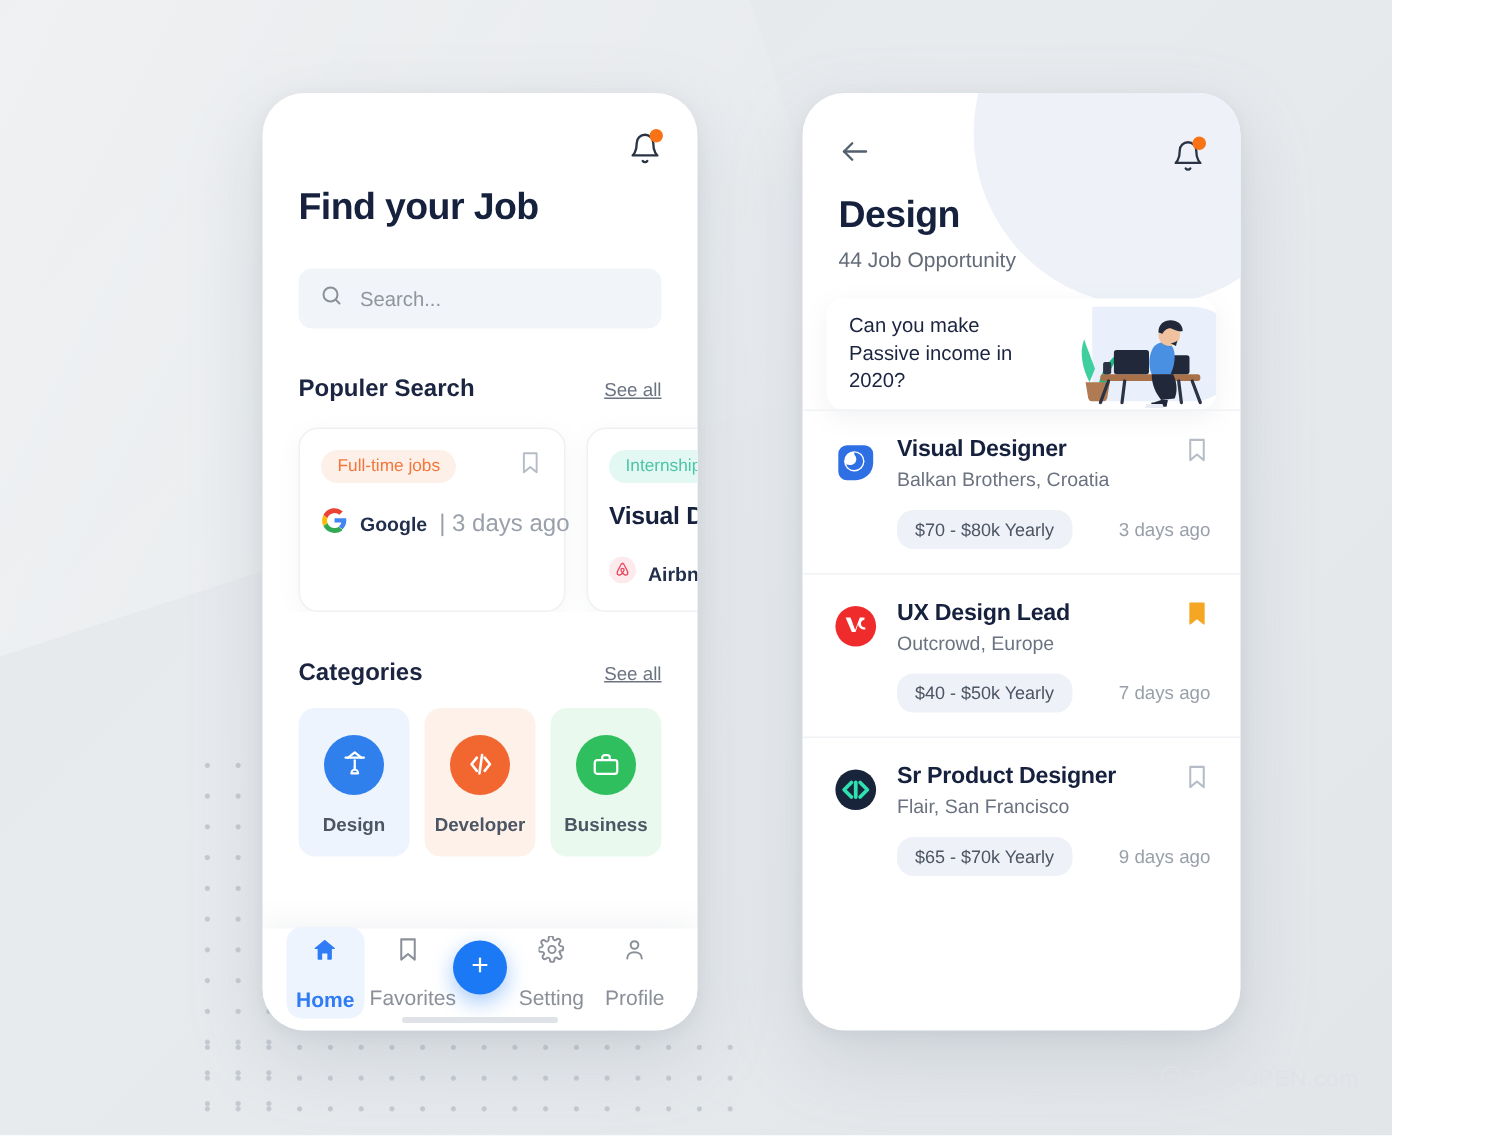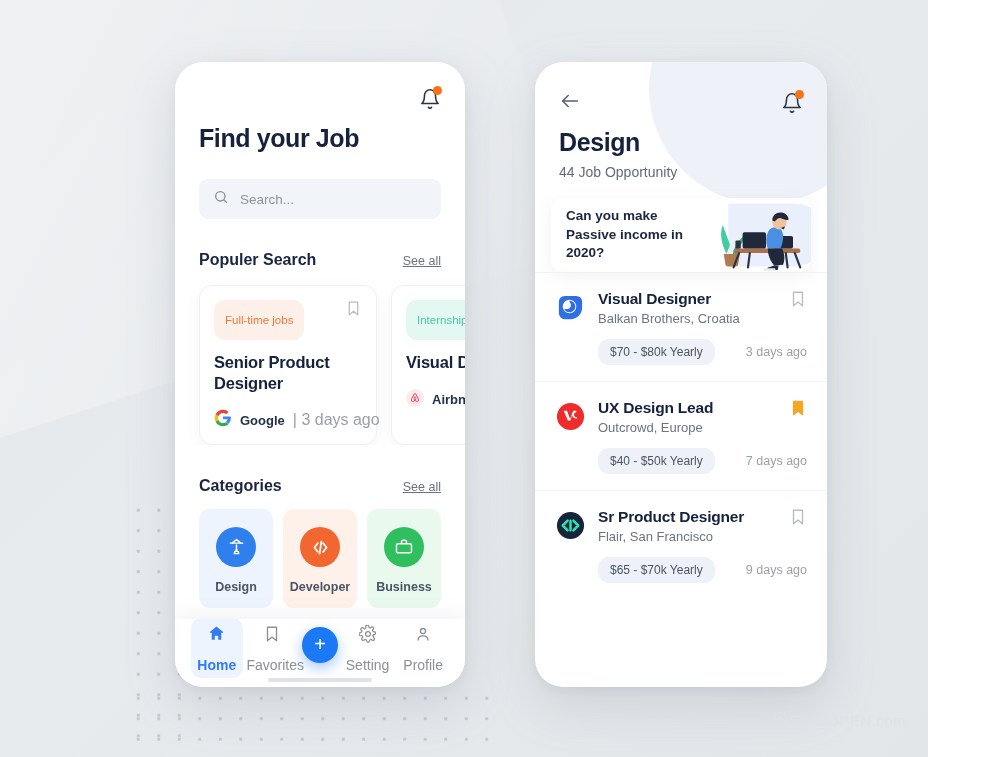--- a/index.html
+++ b/index.html
@@ -129,21 +129,21 @@
     box-shadow: 0 4px 14px rgba(120,130,145,0.07);
     cursor: pointer;
   }
   .card-top {
     display: flex;
     align-items: flex-start;
     justify-content: space-between;
   }
   .tag {
     font-size: 11.5px;
-    padding: 14px 11px;
+    padding: 5px 11px;
     border-radius: 11px;
     white-space: nowrap;
   }
   .tag-fulltime { background: #fdf0e9; color: #f4763a; }
   .tag-intern   { background: #e4f8f3; color: #4bc5a4; }
 
   .card-title {
     margin-top: 12px;
     font-size: 16.5px;
     font-weight: bold;
@@ -274,21 +274,21 @@
     box-shadow: 0 5px 16px rgba(120,130,145,0.10);
     display: flex;
     align-items: center;
     overflow: hidden;
     cursor: pointer;
   }
   #banner-text {
     flex: 1;
     padding-left: 15px;
     font-size: 13.5px;
-    font-weight: bold;
+    font-weight: normal;
     color: #1b2440;
     line-height: 1.38;
   }
   #banner-art {
     width: 108px; height: 74px;
     position: relative;
     flex: 0 0 auto;
   }
 
   
@@ -394,21 +394,20 @@
 
       <div class="job-card">
         <div class="card-top">
           <span class="tag tag-fulltime">Full-time jobs</span>
           <span>
             <svg viewBox="0 0 24 24" width="17" height="17" fill="none" stroke="#b6bcc6" stroke-width="1.8" stroke-linejoin="round">
               <path d="M6 3h12v18l-6-5-6 5z"></path>
             </svg>
           </span>
         </div>
-        <div class="card-title">Senior Product Designer</div>
         <div class="card-foot">
           <span>
             <svg viewBox="0 0 48 48" width="18" height="18">
               <path fill="#4285F4" d="M45 24c0-1.6-.1-2.7-.4-4H24v7.5h12c-.2 2-1.5 5-4.4 7l6.7 5.2C42.2 36 45 30.6 45 24z"></path>
               <path fill="#34A853" d="M24 46c5.9 0 10.9-2 14.5-5.3l-6.9-5.4c-1.9 1.3-4.4 2.2-7.6 2.2-5.8 0-10.7-3.8-12.5-9.1l-7.1 5.5C8 41.3 15.4 46 24 46z"></path>
               <path fill="#FBBC05" d="M11.5 28.4A13.4 13.4 0 0 1 10.8 24c0-1.5.3-3 .7-4.4l-7.1-5.5A22 22 0 0 0 2 24c0 3.6.9 6.9 2.4 9.9z"></path>
               <path fill="#EA4335" d="M24 10.6c4.1 0 6.9 1.8 8.5 3.3l6.2-6C34.9 4.4 29.9 2 24 2 15.4 2 8 6.7 4.4 14.1l7.1 5.5C13.3 14.4 18.2 10.6 24 10.6z"></path>
             </svg>
           </span>
           <span class="company-name">Google</span>

